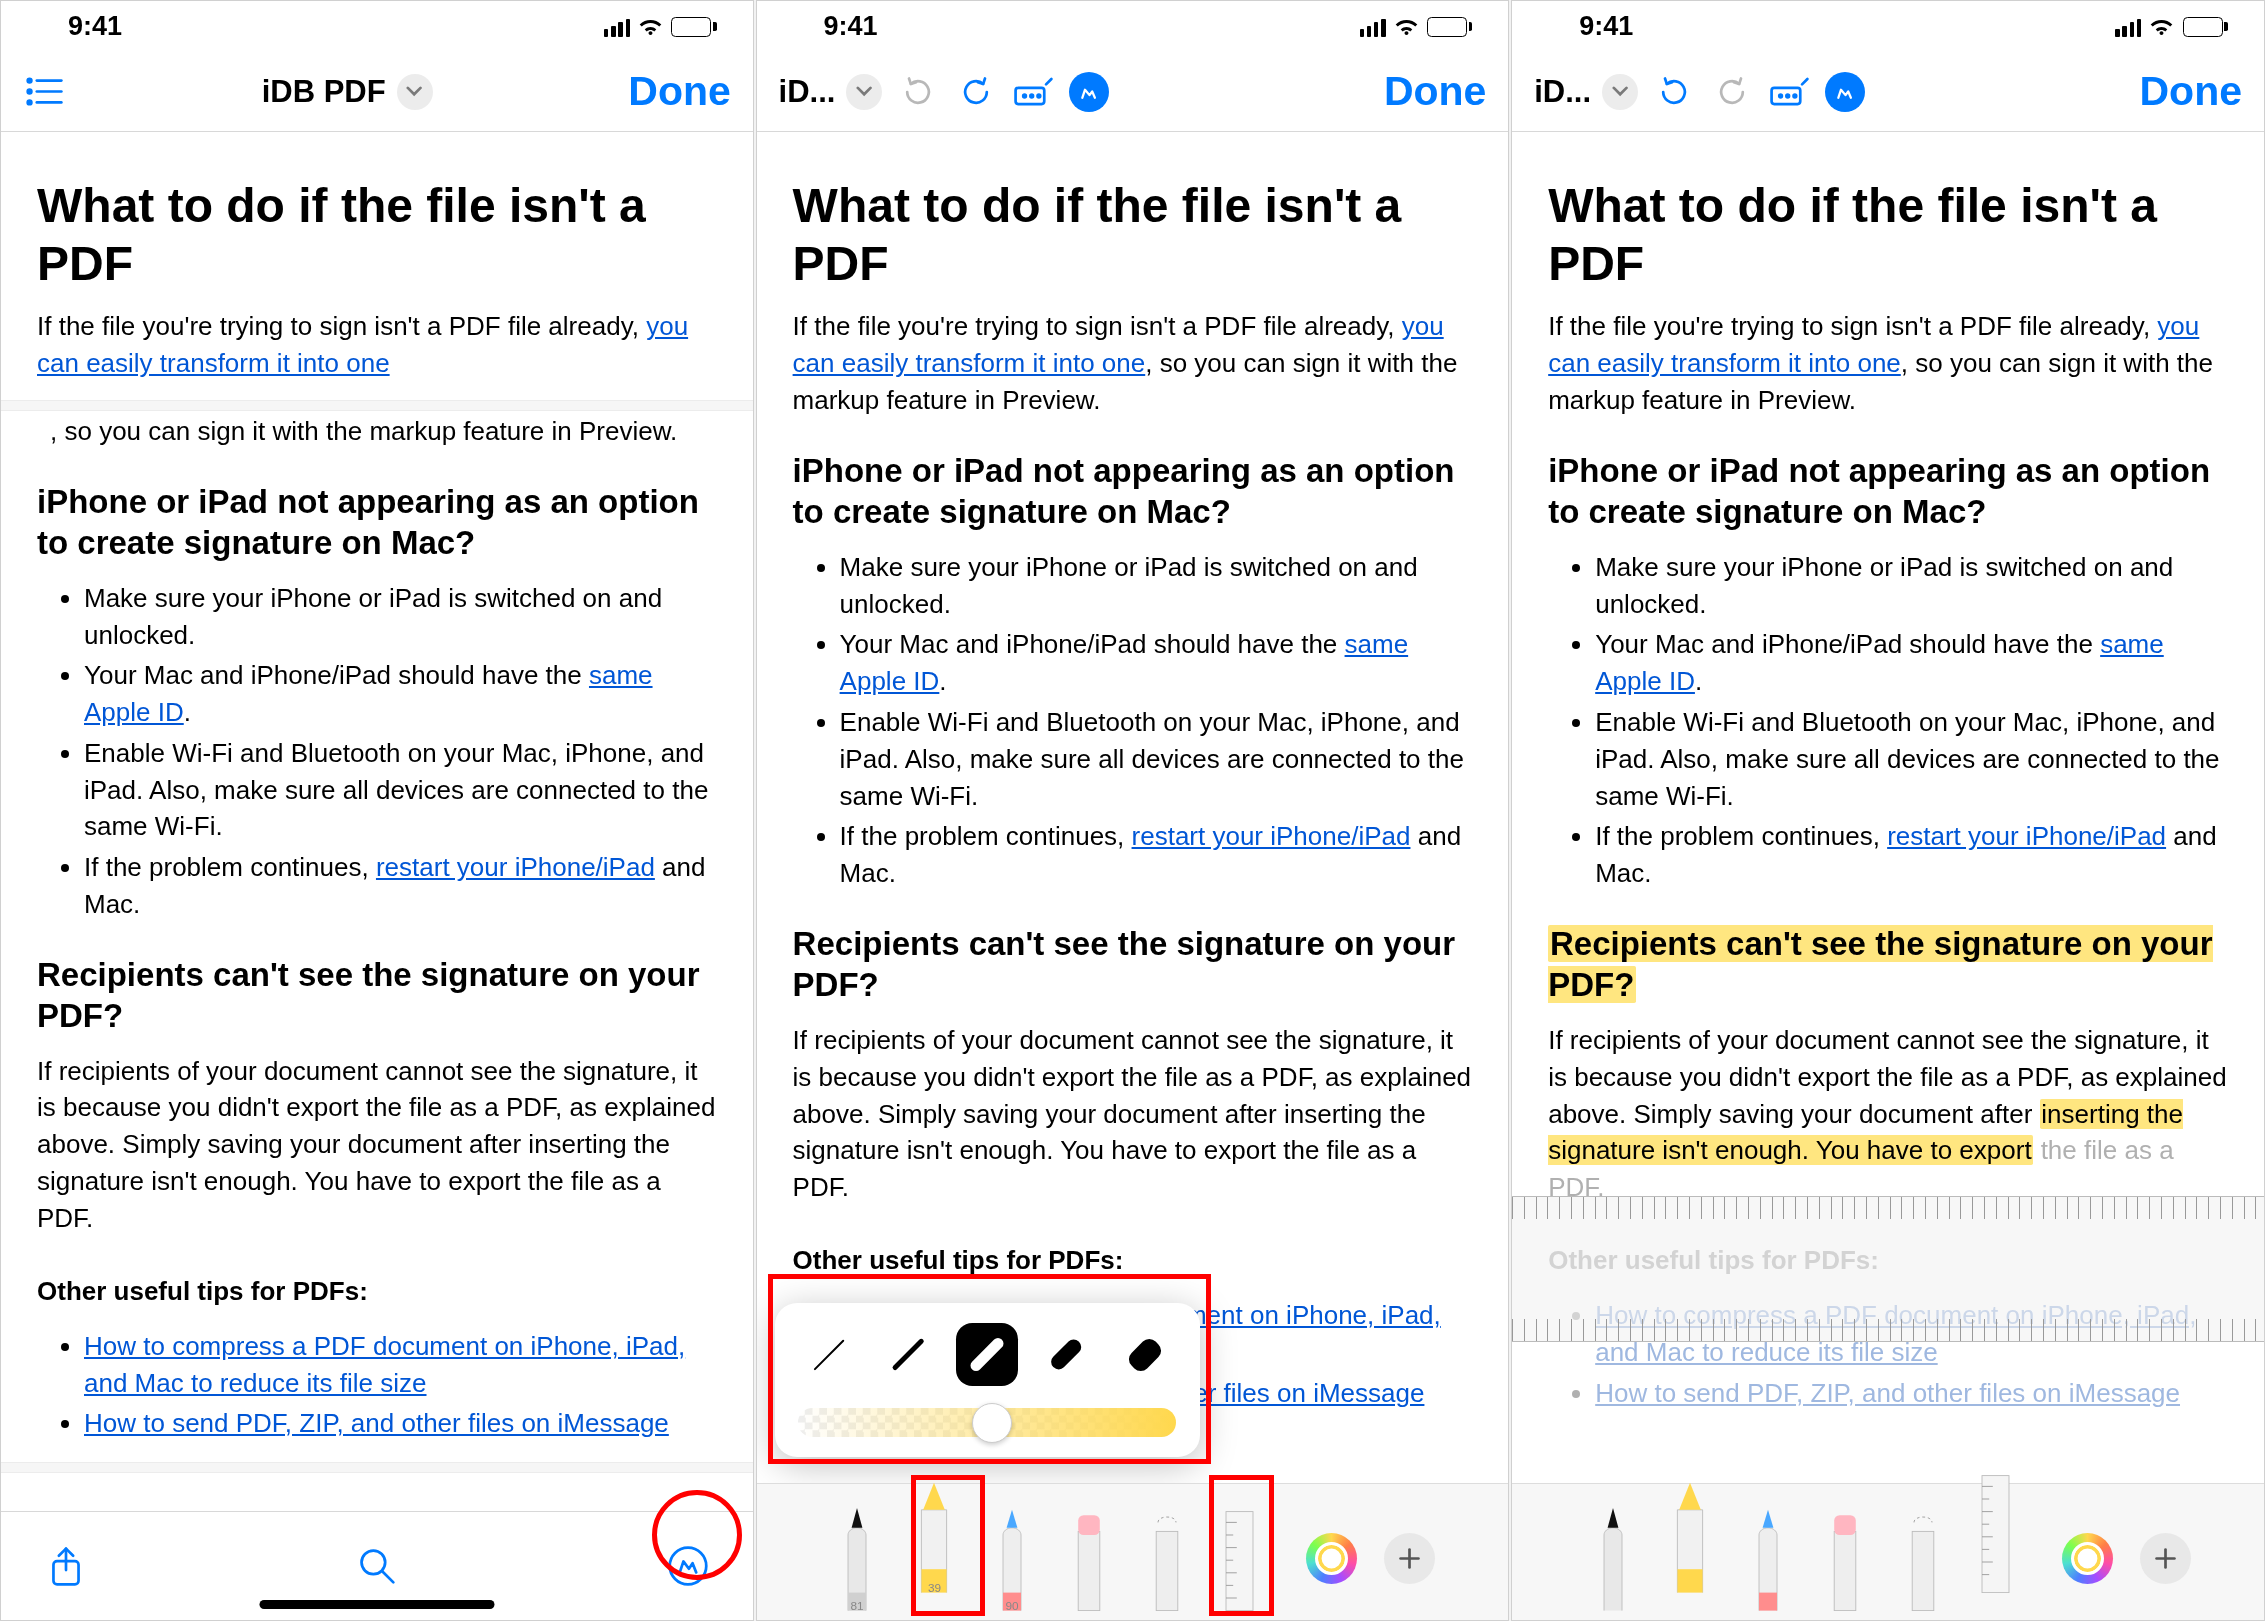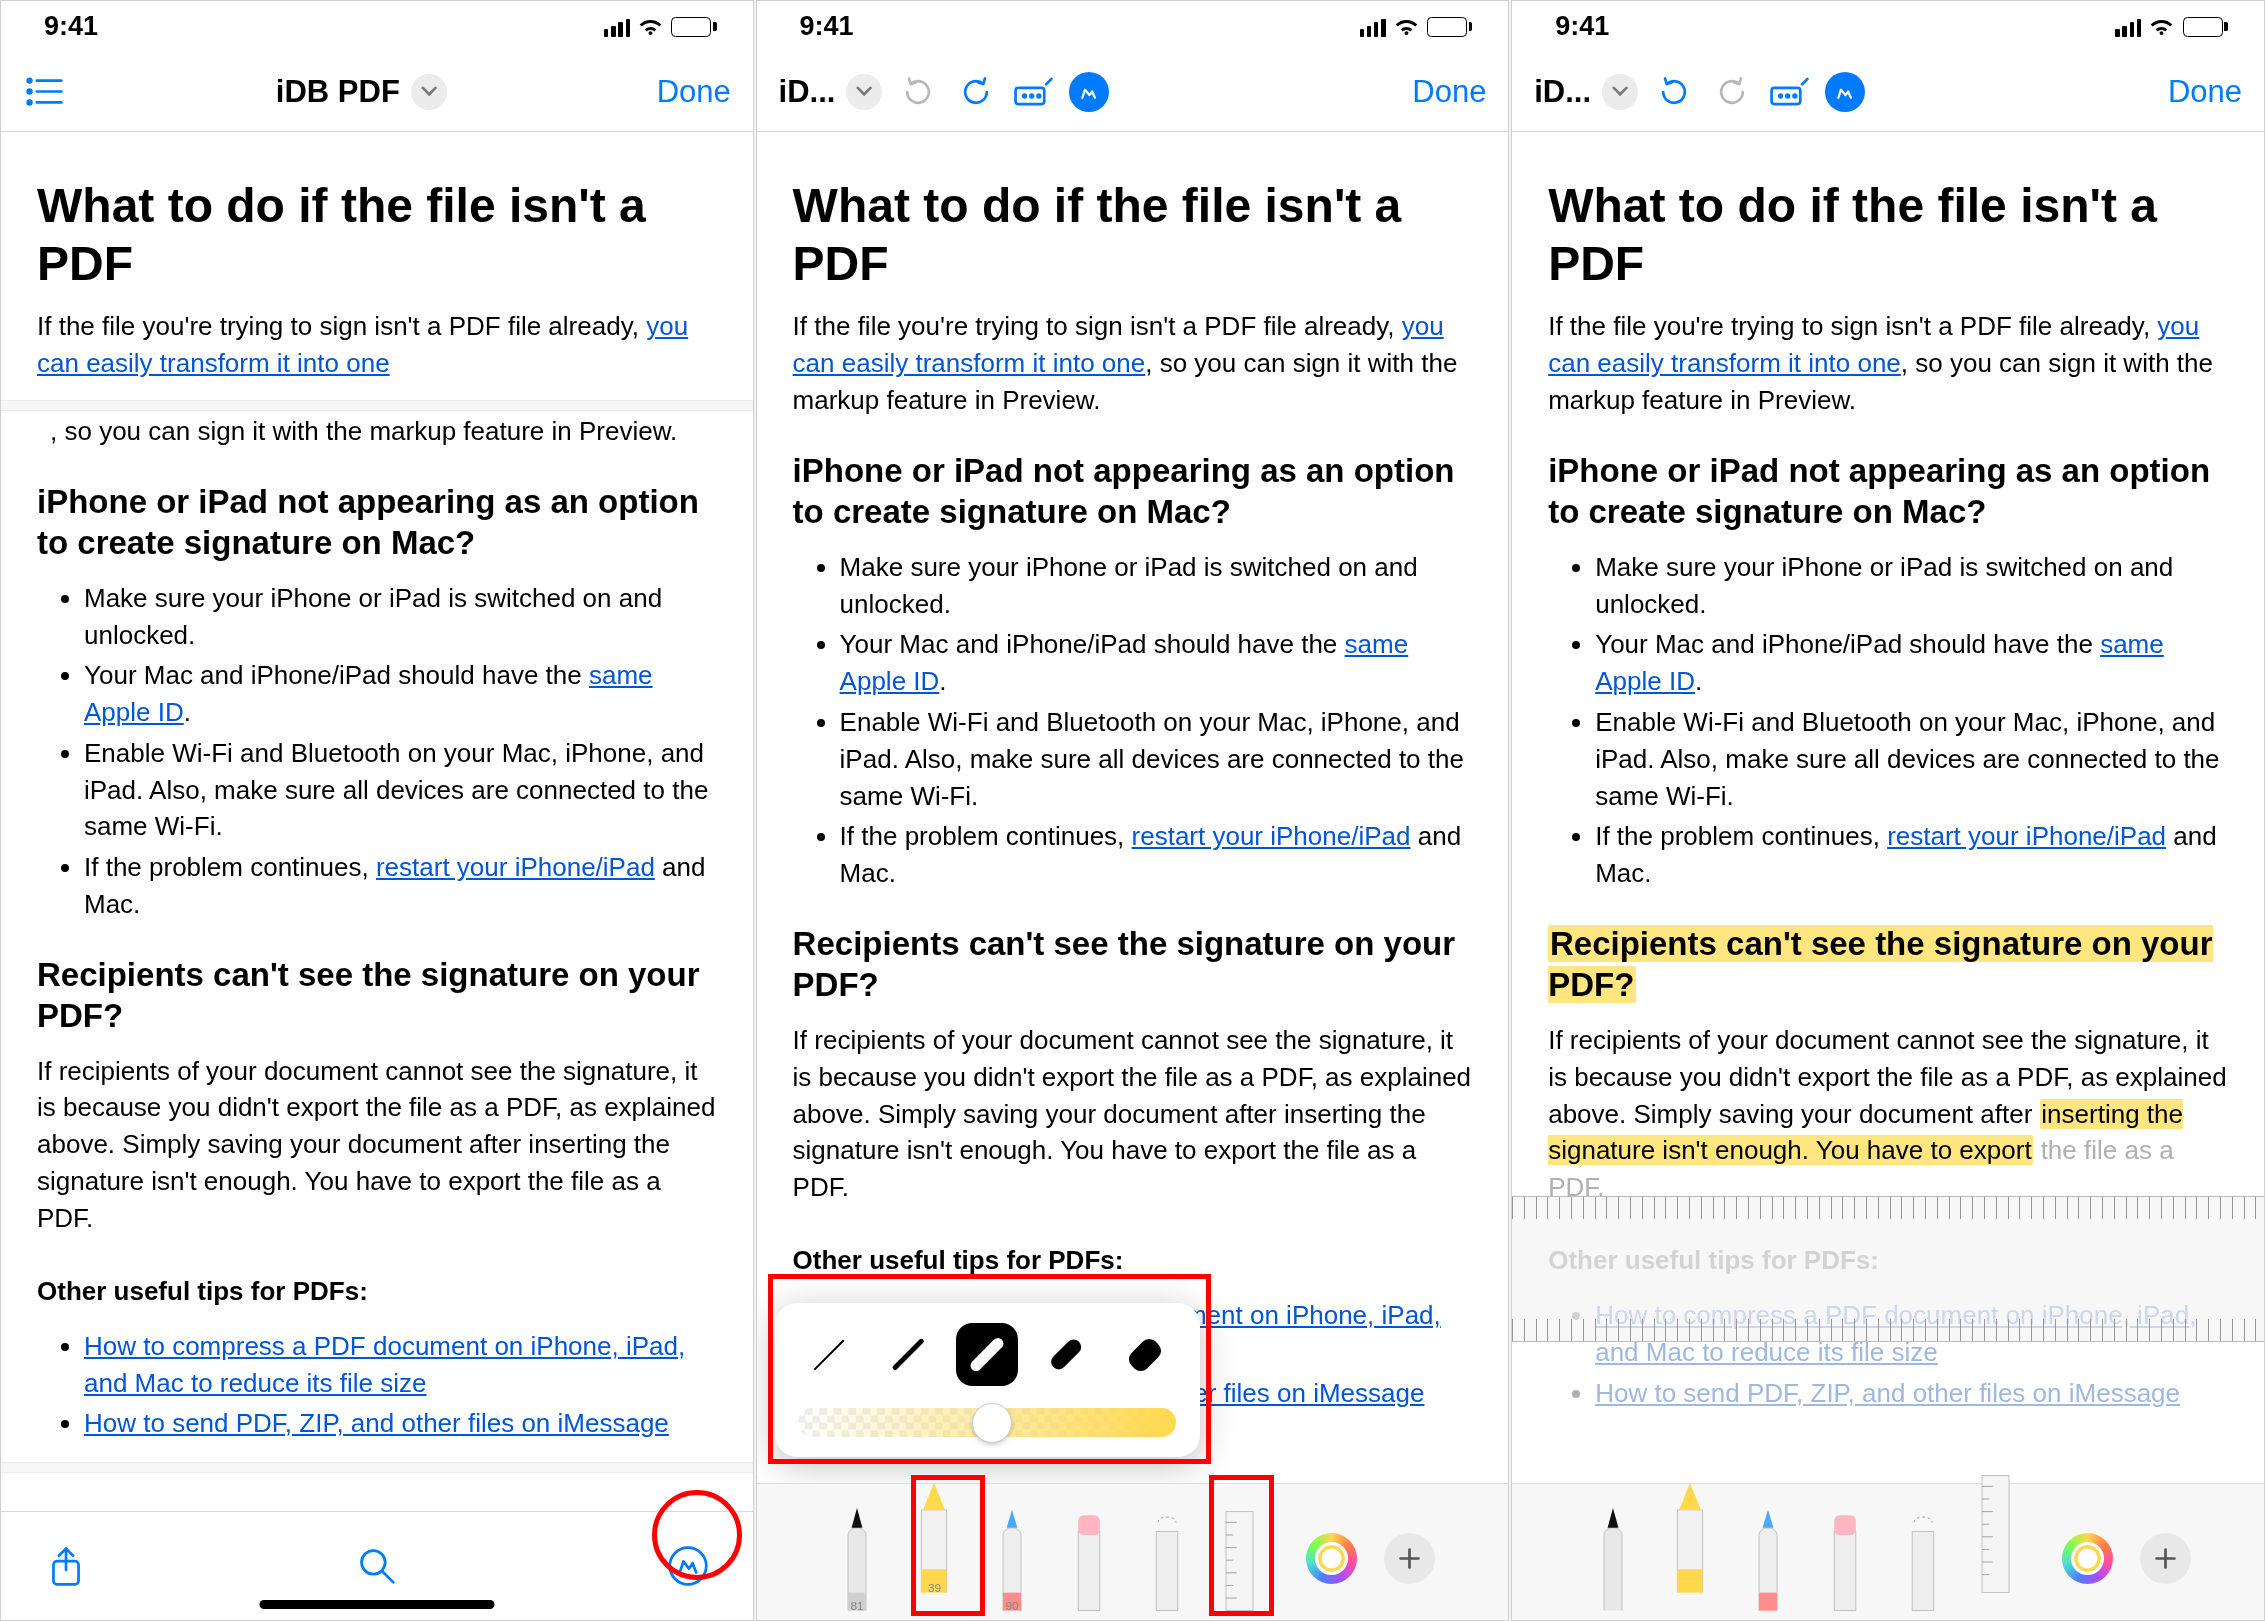--- a/index.html
+++ b/index.html
@@ -1,32 +1,32 @@
 <!DOCTYPE html>
 <html style="font-size:14.5px"><head>
 <meta charset="utf-8">
 <style>
   *{box-sizing:border-box;margin:0;padding:0;}
   body{font-family:-apple-system,BlinkMacSystemFont,"Helvetica Neue",Arial,sans-serif;background:#f2f2f2;width:2265px;height:1621px;display:flex;gap:1.8px;color:#000;}
   .shot{flex:1;position:relative;background:#fff;display:flex;flex-direction:column;border:0.9px solid #d0d0d0;overflow:hidden;}
   
-  .status{height:51px;display:flex;align-items:center;justify-content:space-between;padding:0 36px 0 43px;font-size:27px;font-weight:600;}
+  .status{height:51px;display:flex;align-items:center;justify-content:space-between;padding:0 36px 0 67px;font-size:27px;font-weight:600;}
   .status .right{display:flex;align-items:center;gap:7.2px;}
   .bars{display:flex;align-items:flex-end;gap:2.7px;height:20px;}
   .bars span{width:4.5px;background:#000;border-radius:0.9px;}
   .bars span:nth-child(1){height:7.2px;} .bars span:nth-child(2){height:11px;} .bars span:nth-child(3){height:14.5px;} .bars span:nth-child(4){height:18px;}
   .wifi svg,.battery svg{display:block;}
   .battery-wrap{display:flex;align-items:center;}
   .battery-body{width:40px;height:20px;border:1.8px solid #000;border-radius:4.5px;padding:1.8px;}
   .battery-fill{width:100%;height:100%;background:#000;border-radius:1.8px;}
   .battery-tip{width:3.6px;height:9px;background:#000;border-radius:0 1.8px 1.8px 0;margin-left:1.8px;}
   
   .nav{height:80px;border-bottom:0.9px solid #d8d8d8;display:flex;align-items:center;padding:0 22px;gap:14.5px;}
   .blue{color:#007aff;}
-  .done{font-size:31px;font-weight:400;margin-left:auto;}
+  .done{font-size:41px;font-weight:700;margin-left:auto;}
   .doc-title{font-size:31px;font-weight:600;display:flex;align-items:center;gap:11px;}
   .chev-circle{width:36px;height:36px;border-radius:50%;background:#ececec;display:flex;align-items:center;justify-content:center;}
   .nav-icon{width:43px;height:43px;display:flex;align-items:center;justify-content:center;}
   .nav-icon.disabled{color:#b8b8b8;}
   .nav1-title-wrap{flex:1;display:flex;justify-content:center;}
   
   .content{flex:1;overflow:hidden;padding:25px 36px 0 36px;font-size:26px;line-height:1.42;position:relative;}
   .content h2{font-size:48px;font-weight:800;margin:20px 0 16.3px;line-height:1.2;}
   .content h3{font-size:33px;font-weight:800;margin:31px 0 16.3px;line-height:1.25;}
   .content p{margin:0 0 18px;}

